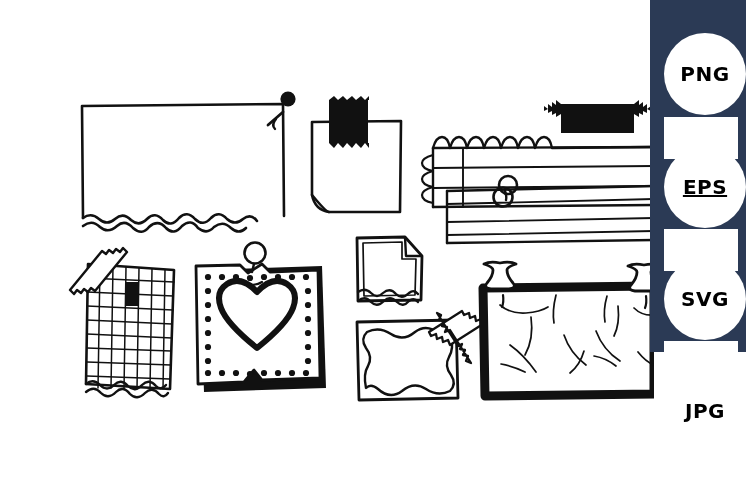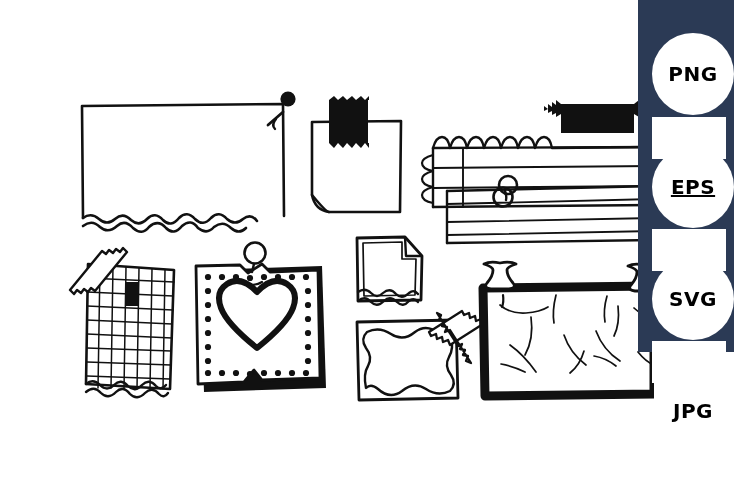--- a/index.html
+++ b/index.html
@@ -25,21 +25,21 @@
     height: 500px;
     background: #ffffff;
     overflow: hidden;
   }
   #artboard svg {
     display: block;
   }
   #format-sidebar {
     position: absolute;
     top: 0;
-    right: 16px;
+    right: 4px;
     width: 96px;
     height: 352px;
     background: #2b3a55;
   }
   .badge-stack {
     position: absolute;
     left: 0;
     top: 0;
     width: 96px;
     height: 500px;

